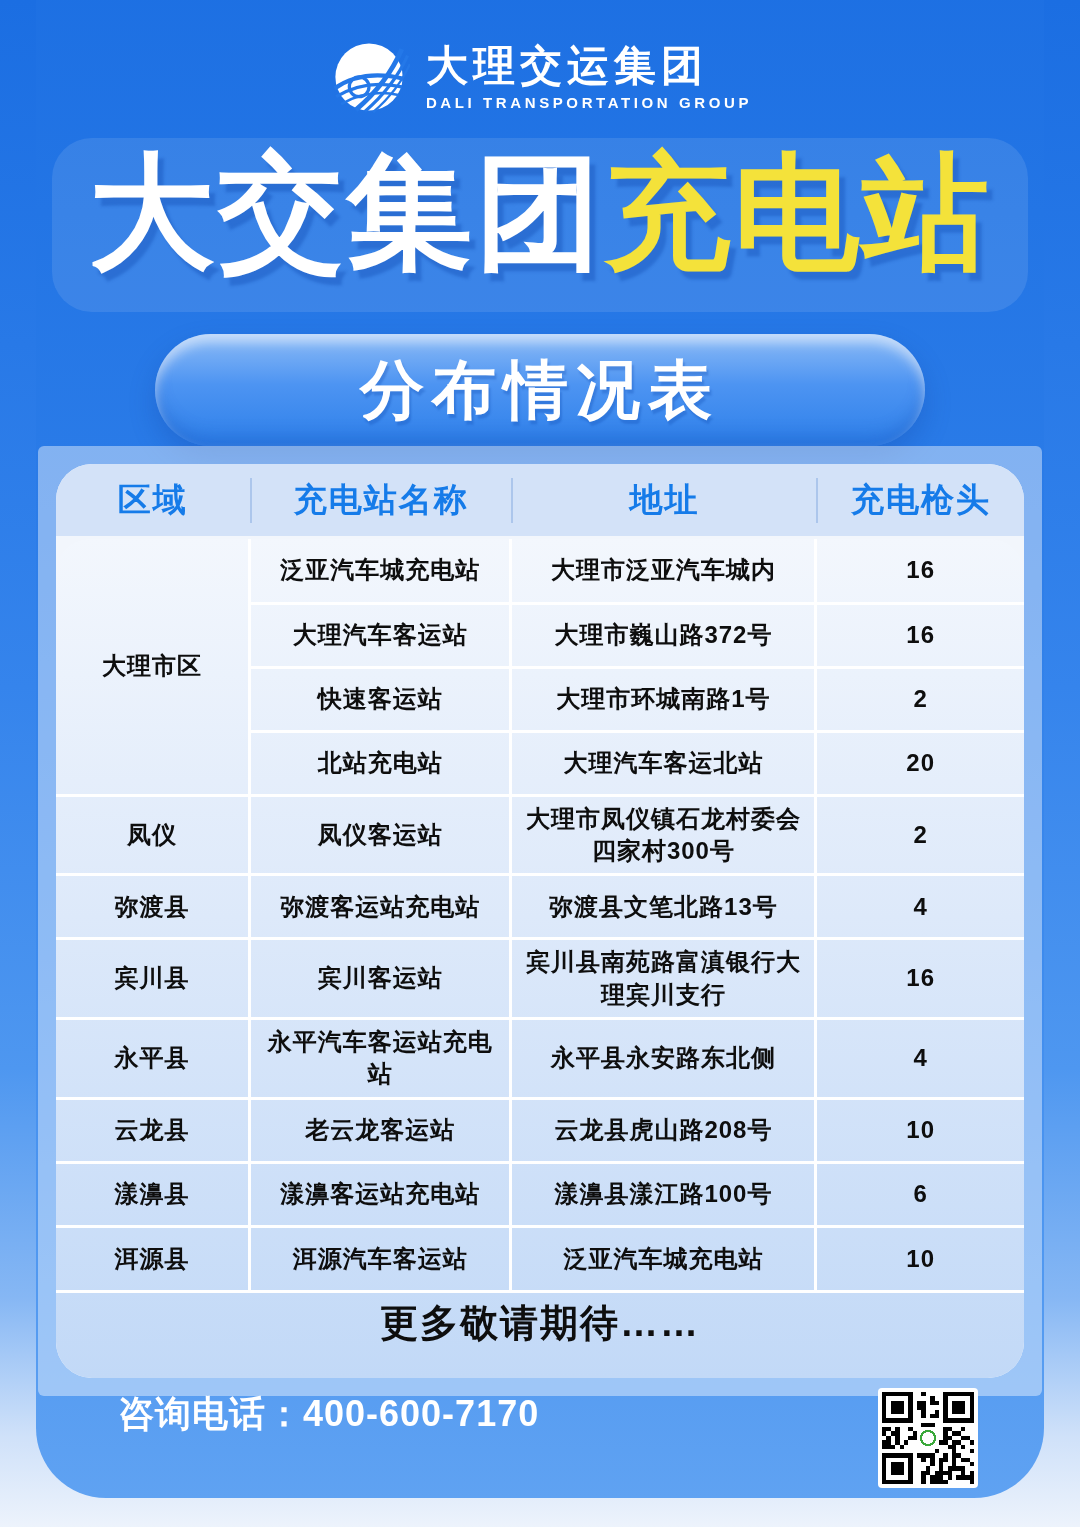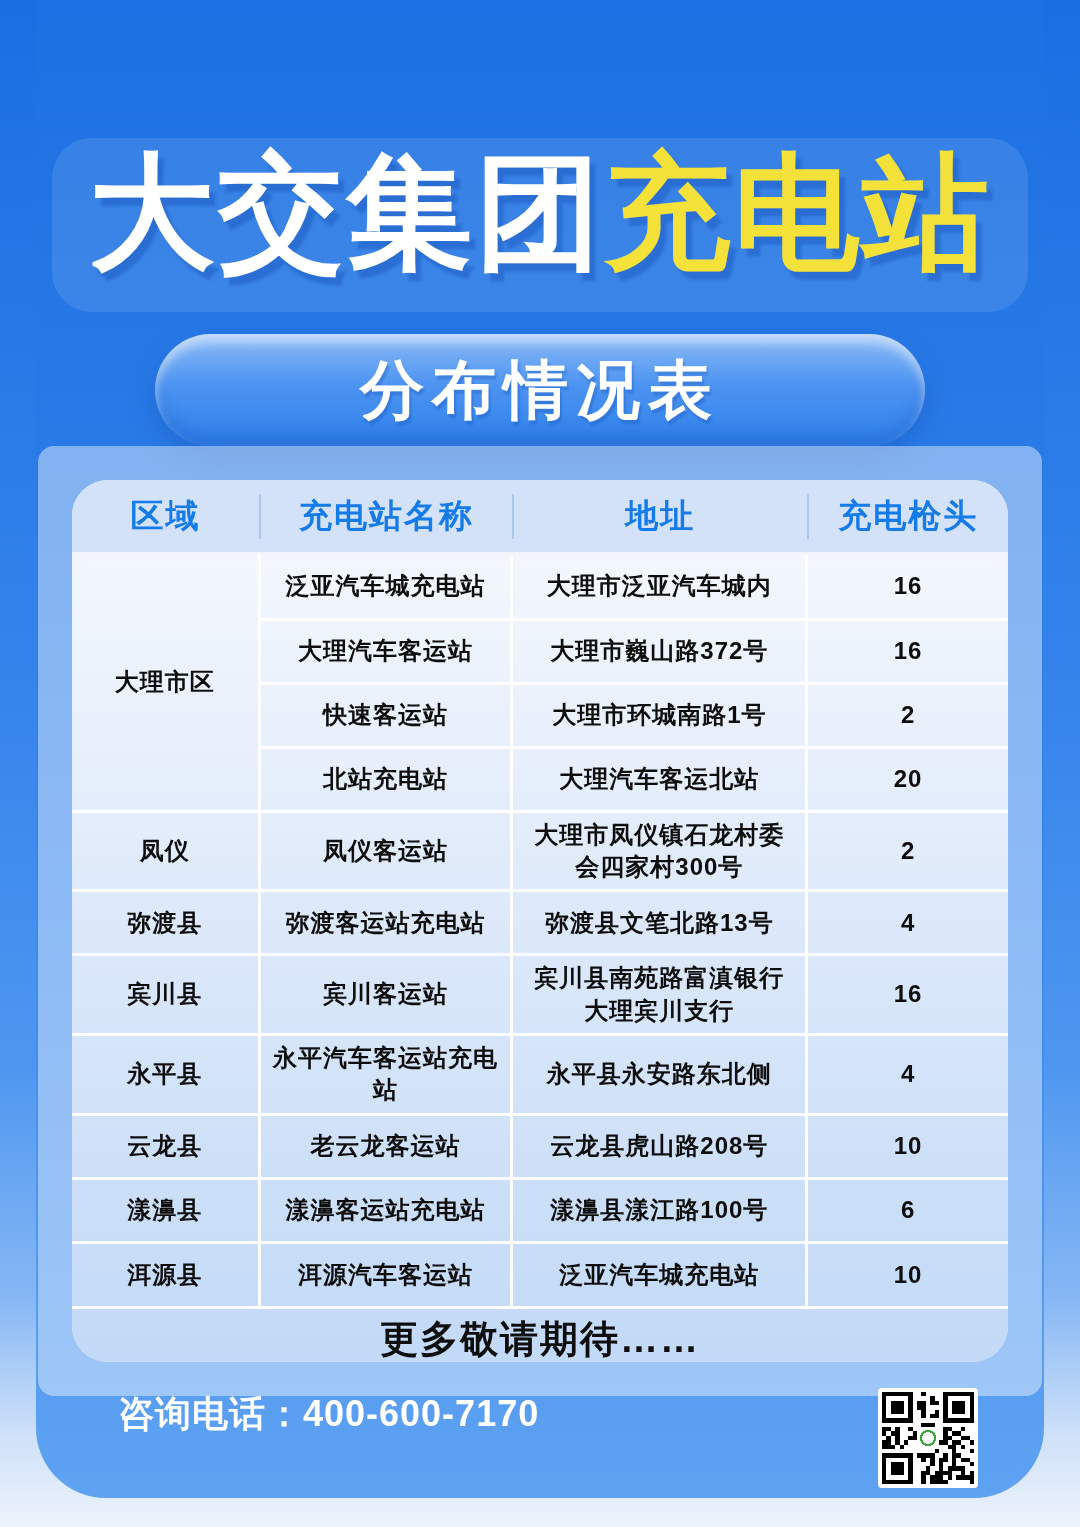--- a/index.html
+++ b/index.html
@@ -37,22 +37,22 @@
     box-shadow:inset 0 8px 12px rgba(255,255,255,0.55),inset 0 -10px 16px rgba(18,76,178,0.28),0 12px 26px rgba(18,70,160,0.28);
     display:flex;align-items:center;justify-content:center;
   }
   .subtitle-pill span{
     color:#fff;font-size:64px;font-weight:900;letter-spacing:8px;
     text-shadow:2px 4px 2px rgba(18,76,178,0.30);
   }
   
   .table-glow{
     position:absolute;left:38px;top:446px;width:1004px;height:950px;
-    border-radius:16px;background:rgba(255,255,255,0.42);
-    padding:34px;box-sizing:border-box;
+    border-radius:6px;background:rgba(255,255,255,0.42);
+    padding:18px;box-sizing:border-box;
   }
   .table-card{
     width:100%;height:100%;border-radius:36px;overflow:hidden;background:#f2f6fc;
   }
   .thead{display:flex;height:72px;align-items:center;background:#d3e2f8;}
   .th{box-sizing:border-box;text-align:center;color:#157be9;font-size:33px;font-weight:900;letter-spacing:2px;}
   .th + .th{border-left:2px solid rgba(140,175,225,0.55);}
   .w-region{width:20%;} .w-name{width:27%;} .w-addr{width:31.5%;} .w-guns{width:21.5%;}
   .data-area{
     height:calc(100% - 75px);margin-top:3px;border-radius:34px;overflow:hidden;
@@ -80,20 +80,36 @@
     display:flex;align-items:center;justify-content:center;
   }
   .qr-box svg{width:92px;height:92px;}
 </style>
 </head>
 <body>
 
 <div class="poster">
   <div class="bg-panel"></div>
 
+  <div class="logo-row">
+    <svg class="logo-emblem" viewBox="0 0 100 100">
+      <circle cx="50" cy="50" r="41" fill="#ffffff"></circle>
+      <path d="M8 64 Q42 40 92 52" stroke="#2478e8" stroke-width="5" fill="none"></path>
+      <path d="M10 74 Q46 52 90 62" stroke="#2478e8" stroke-width="4" fill="none"></path>
+      <path d="M16 83 Q50 64 86 72" stroke="#2478e8" stroke-width="3" fill="none"></path>
+      <path d="M34 90 Q72 58 90 16" stroke="#2478e8" stroke-width="6" fill="none"></path>
+      <path d="M45 92 Q80 62 97 24" stroke="#2478e8" stroke-width="4" fill="none"></path>
+      <path d="M55 93 Q86 66 100 34" stroke="#2478e8" stroke-width="3" fill="none"></path>
+      <circle cx="38" cy="62" r="12" fill="none" stroke="#2478e8" stroke-width="4"></circle>
+    </svg>
+    <div class="logo-text">
+      <div class="logo-cn">大理交运集团</div>
+      <div class="logo-en">DALI TRANSPORTATION GROUP</div>
+    </div>
+  </div>
 
   <div class="title-glow"></div>
   <h1 class="main-title"><span class="t-white">大交集团</span><span class="t-yellow">充电站</span></h1>
 
   <div class="subtitle-pill">
     <span>分布情况表</span>
   </div>
 
   <div class="table-glow">
     <div class="table-card">

